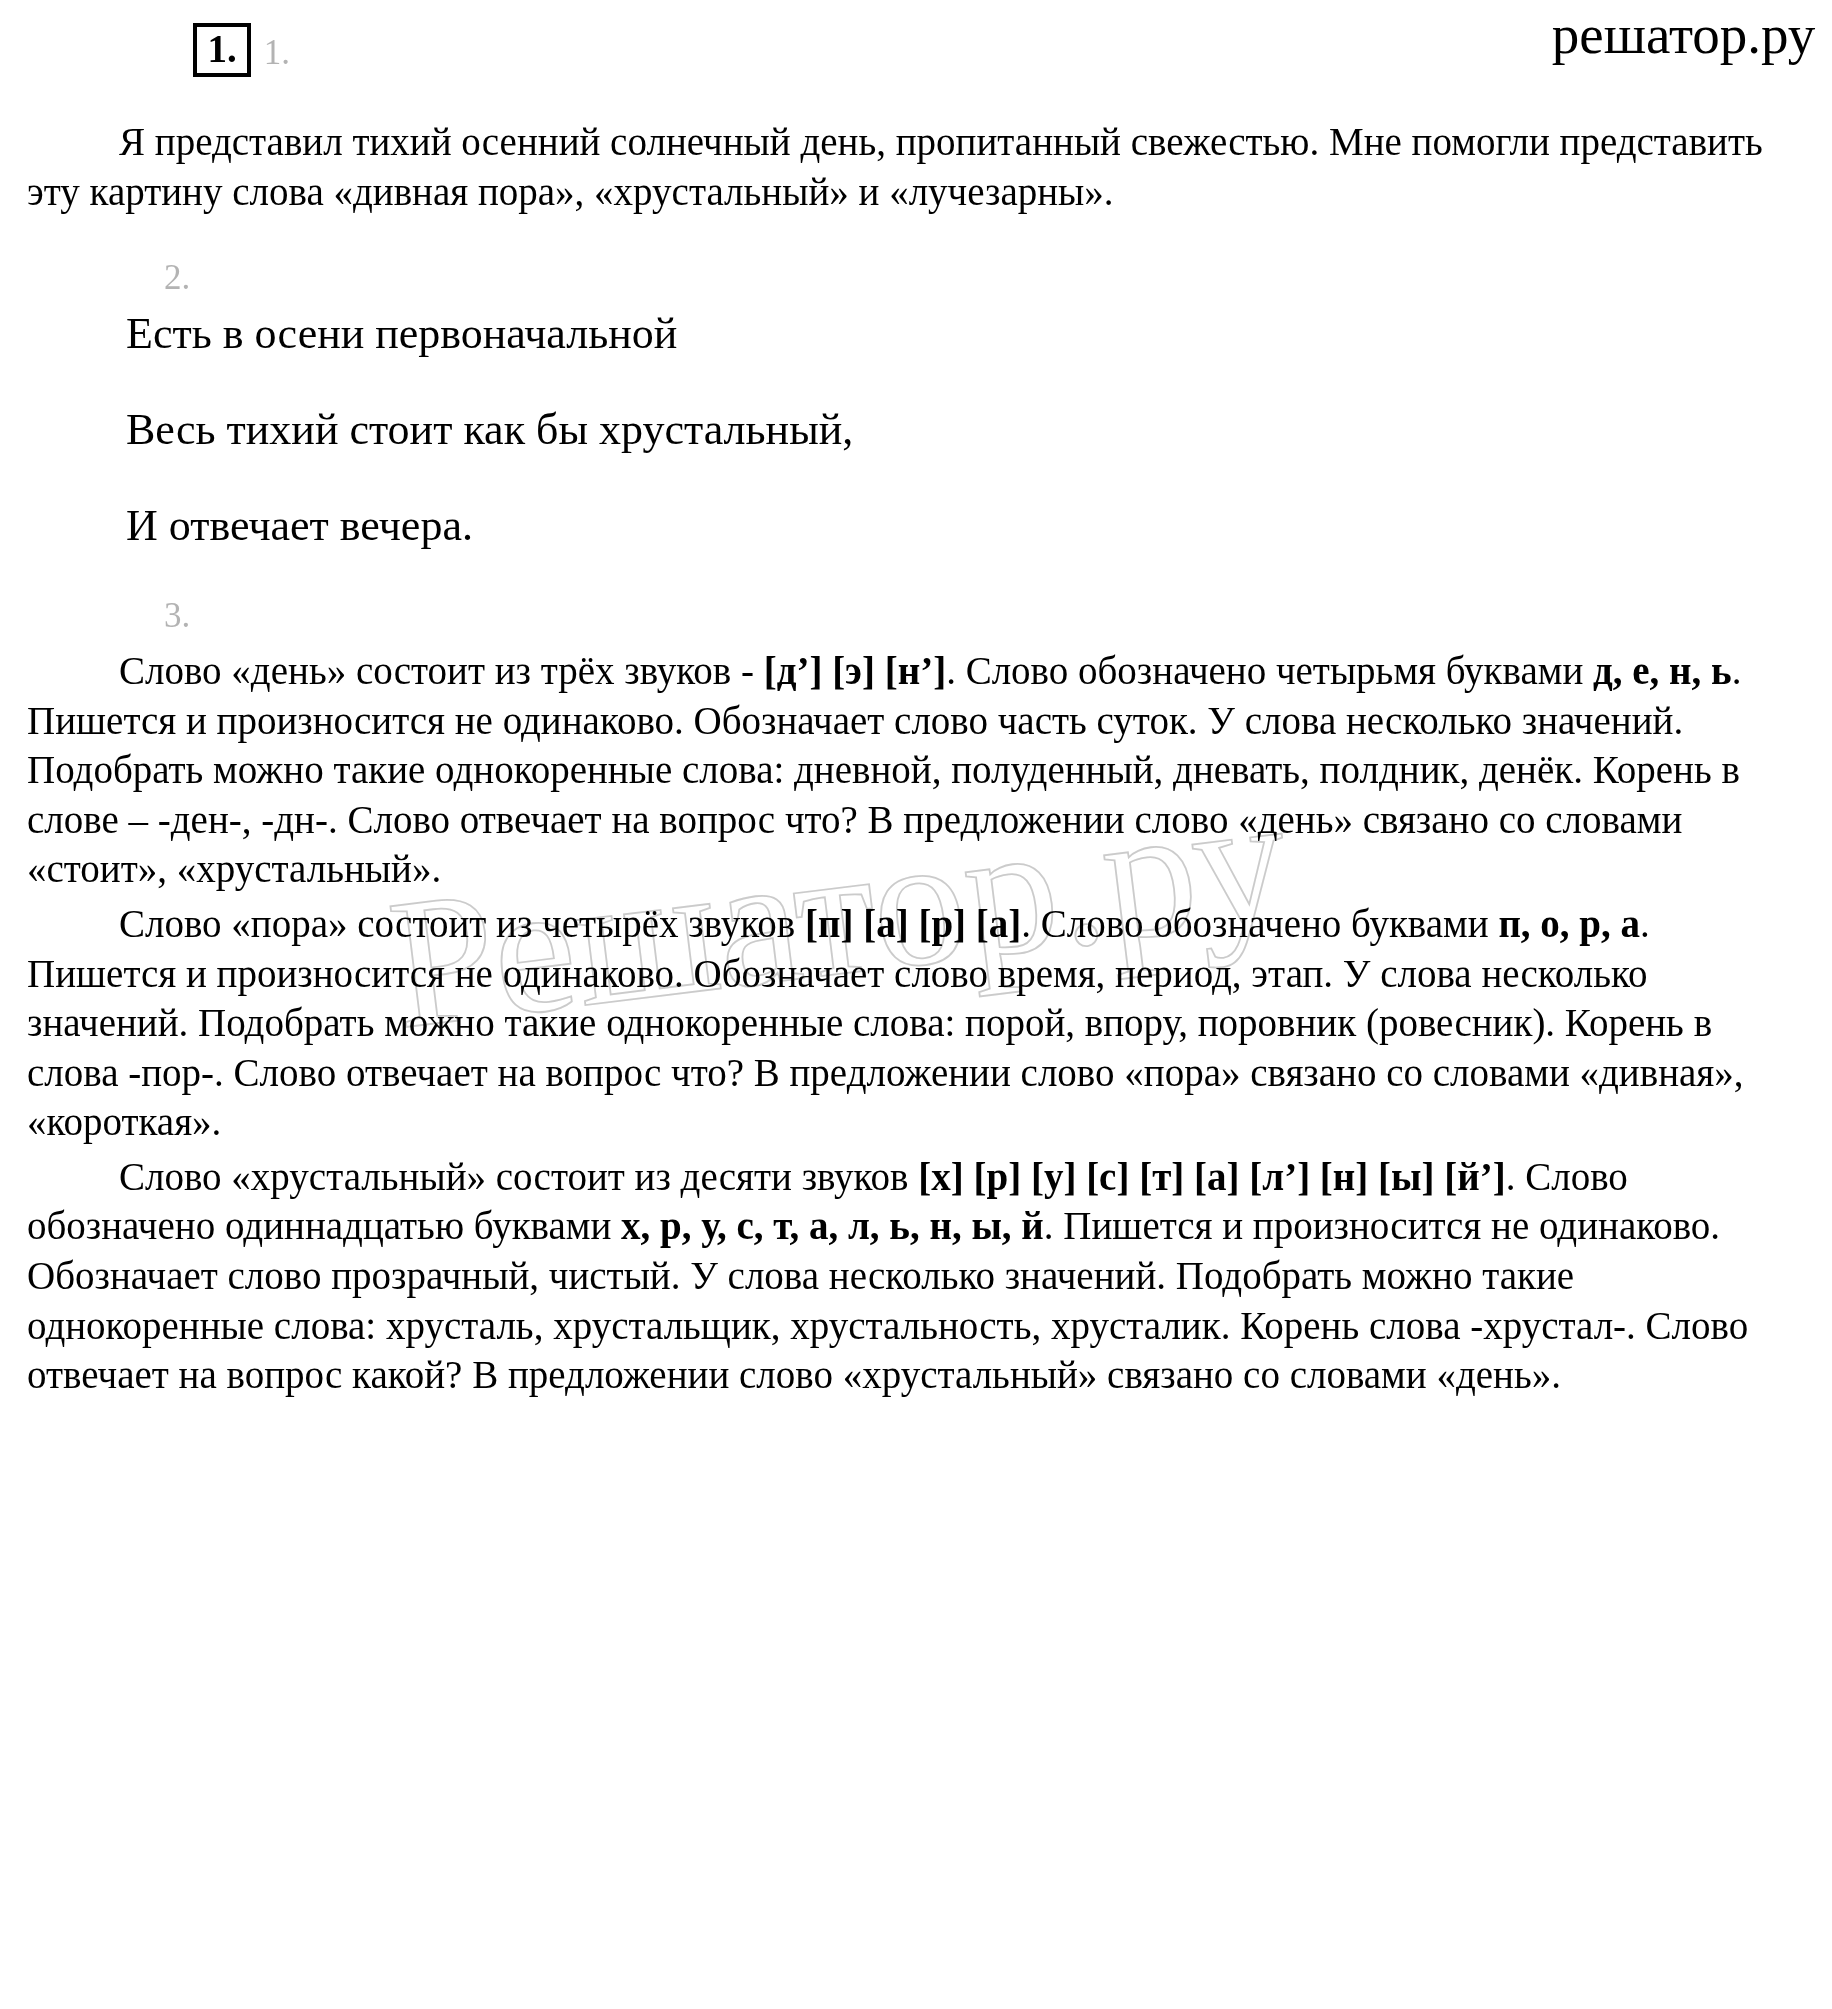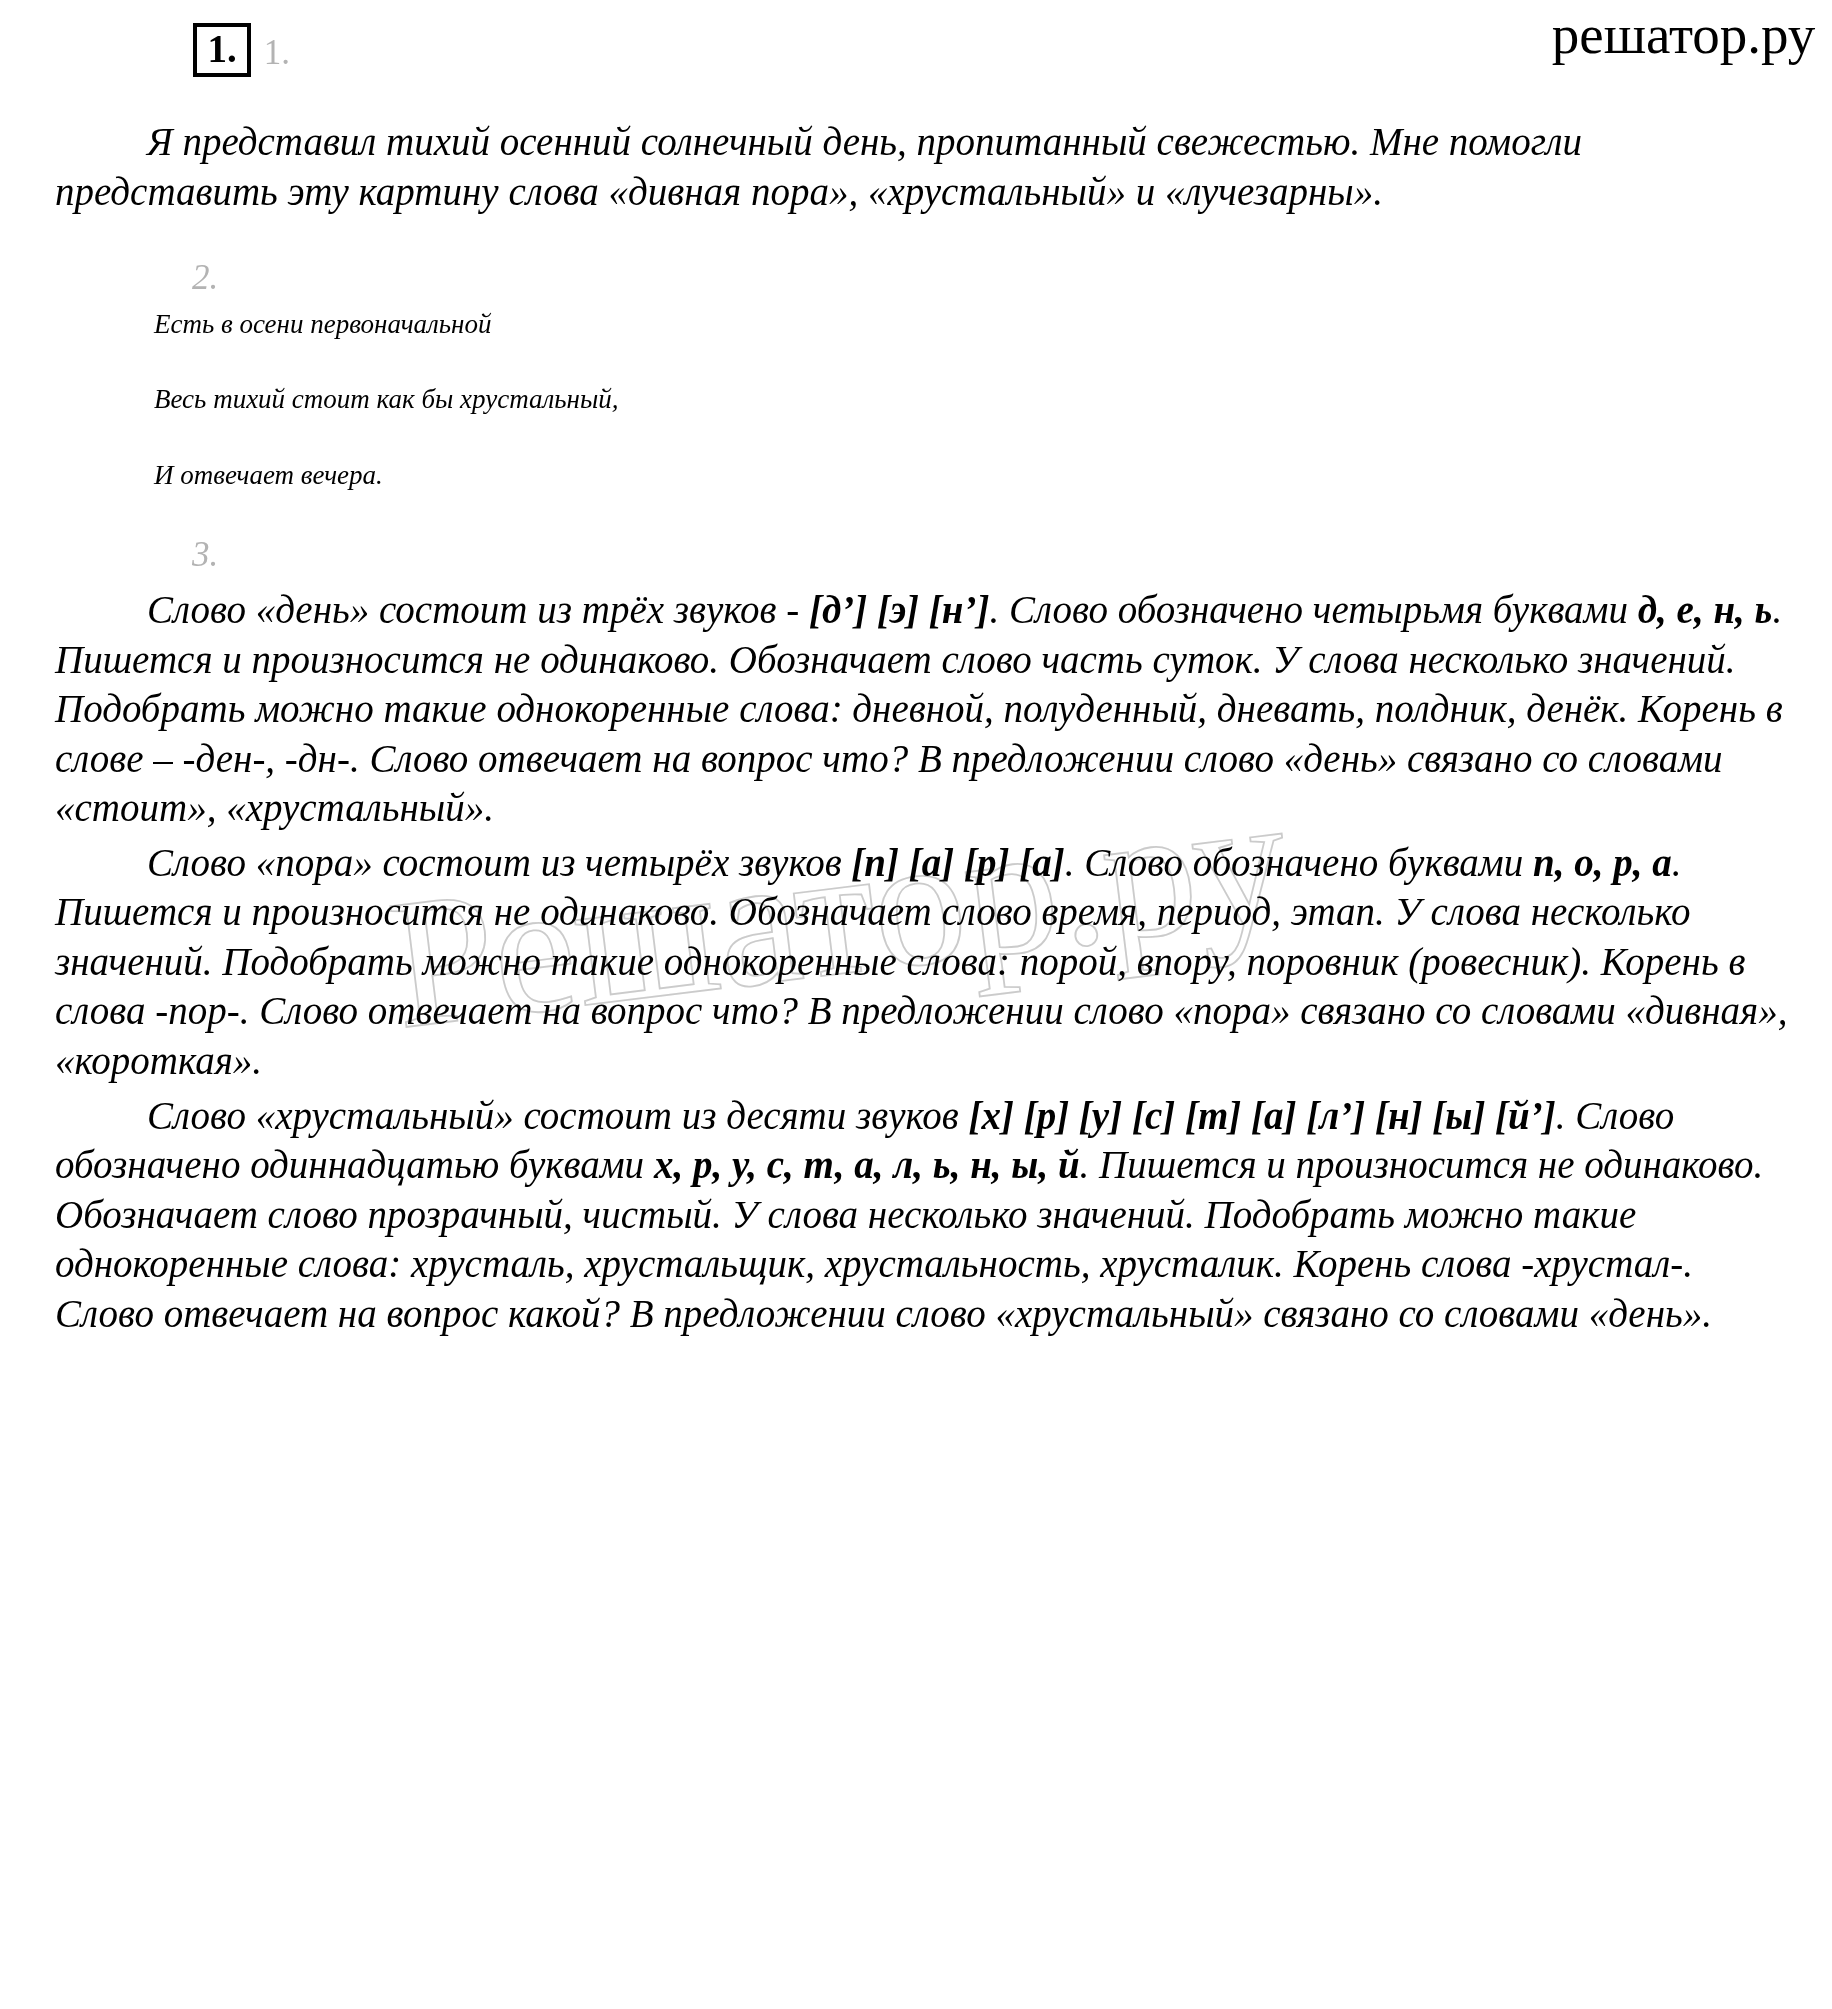--- a/index.html
+++ b/index.html
@@ -58,24 +58,23 @@
     color: #b3b3b3;
     font-size: 35px;
     line-height: 1.3;
     font-family: "Liberation Serif", "DejaVu Serif", serif;
     padding-top: 7px;
   }
 
   
   .content {
     position: relative;
-    padding: 0 35px 0 55px;
+    padding: 0 35px 0 27px;
     padding-top: 117px;
     z-index: 2;
-    font-style: italic;
   }
 
   p.para {
     margin: 0 0 5.3px 0;
     font-size: 39px;
     line-height: 1.27;
     text-indent: 92px;
     text-align: left;
     word-spacing: 0px;
   }
@@ -87,21 +86,21 @@
     margin: 30px 0 8.9px 137px;
   }
   .marker.first-gap { margin-top: 41px; }
 
   .poem {
     margin: 0 0 0 0;
     padding: 0;
     list-style: none;
   }
   .poem li {
-    font-size: 27px;
+    font-size: 44px;
     line-height: 1.2;
     margin: 0 0 43px 99px;
   }
 
   .block-gap-top { margin-top: 39px; }
   .block-gap-small { margin-top: 25px; }
 
   b, .b { font-weight: bold; }
 
   

